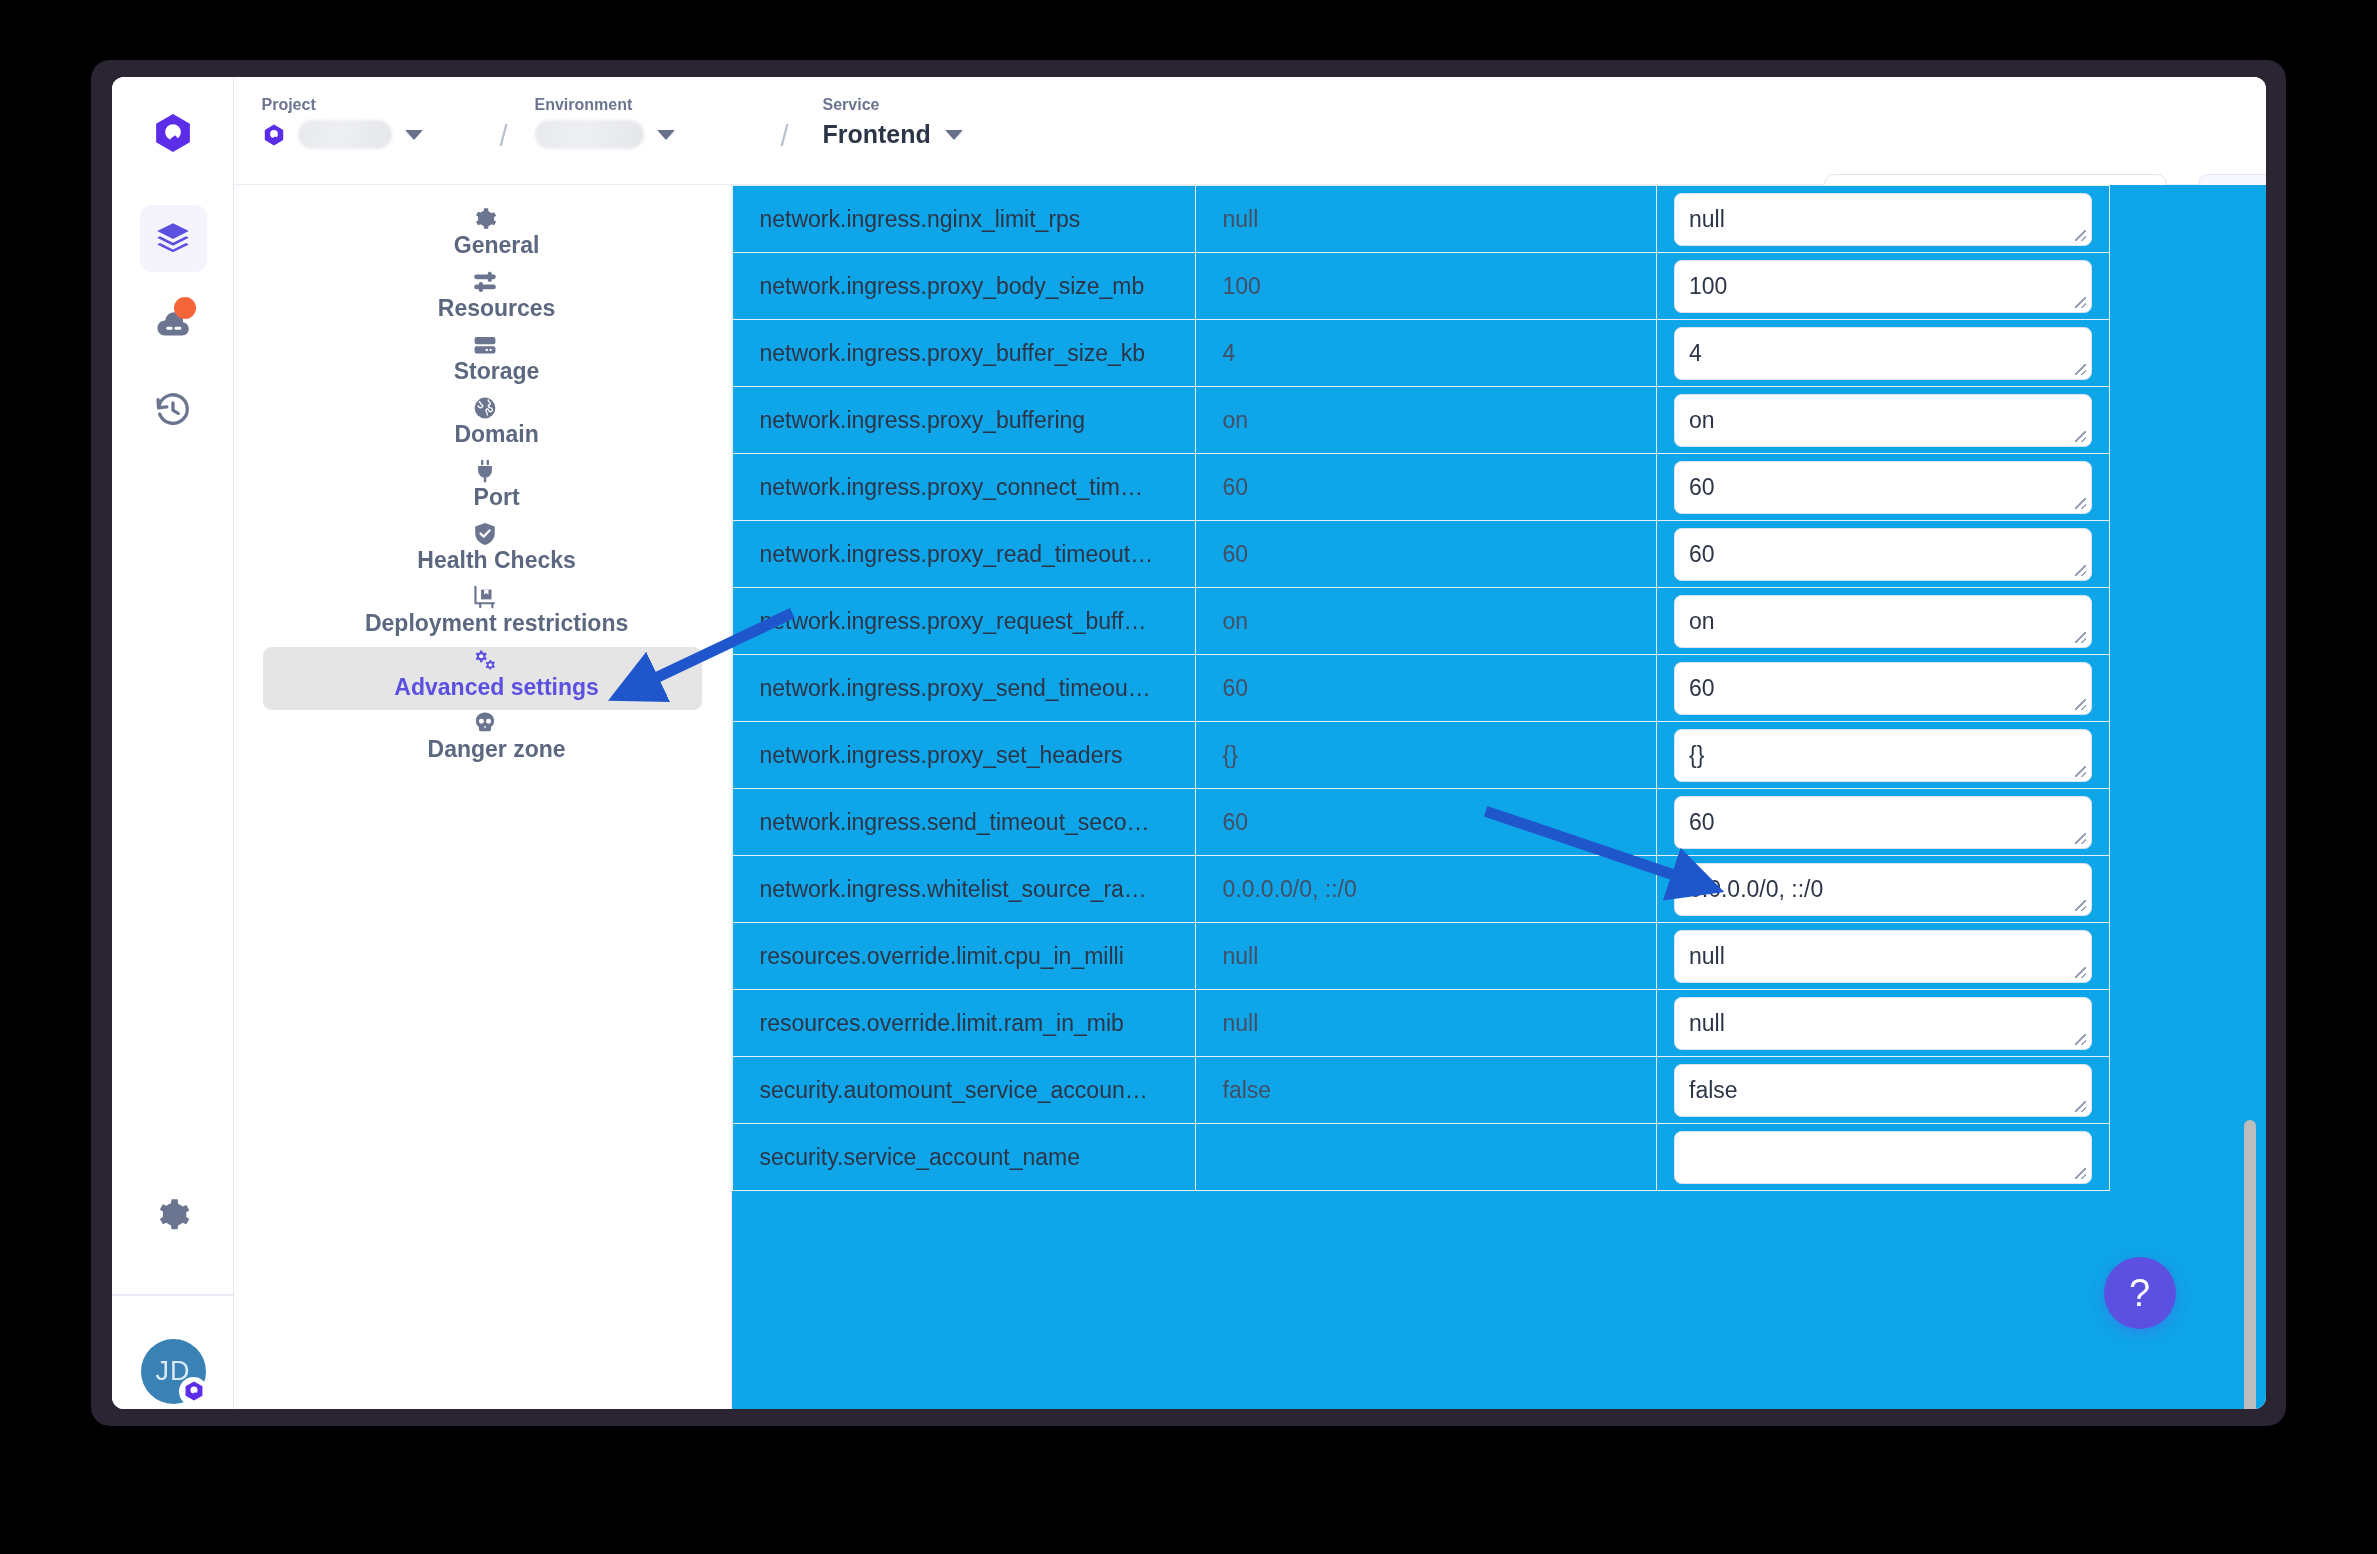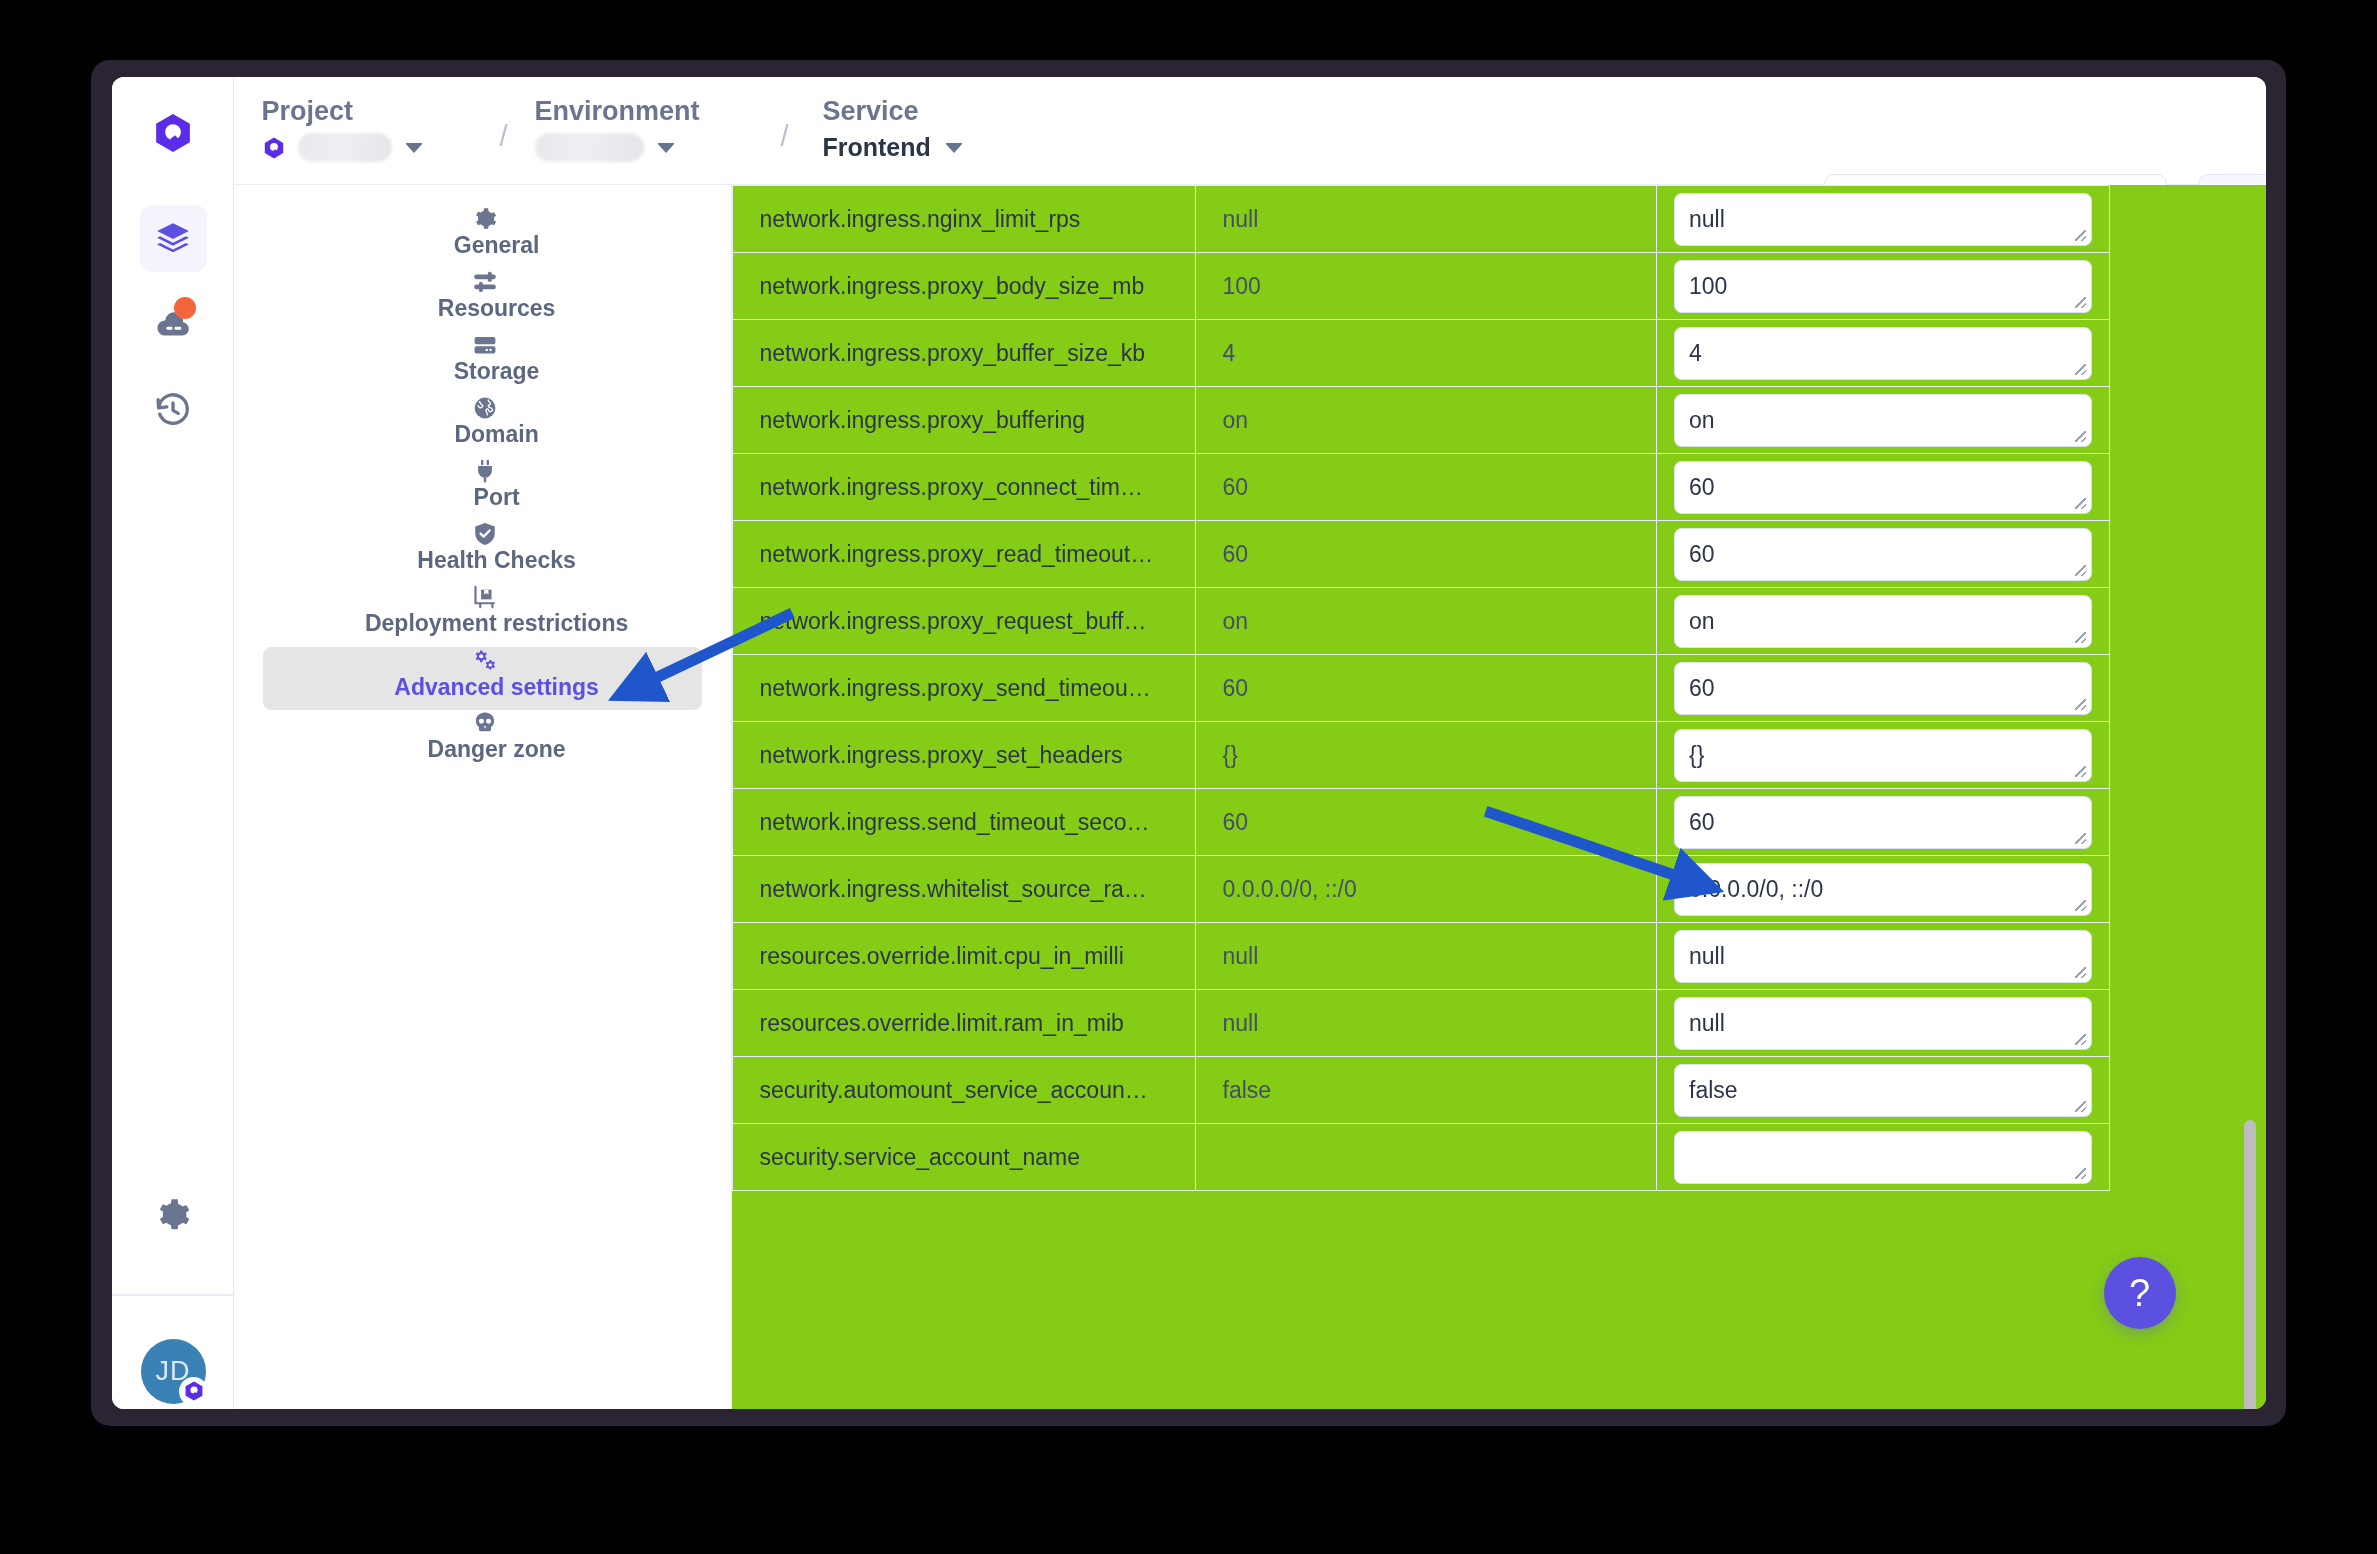--- a/index.html
+++ b/index.html
@@ -74,21 +74,21 @@
 
   
   #header {
     position: absolute; left: 122px; top: 0;
     width: 2032px; height: 108px;
     background: #ffffff;
     border-bottom: 1.7px solid #e9edf5;
   }
   .crumb-group { position: absolute; top: 19px; }
   .crumb-label {
-    font-size: 27px; color: #6b7590; font-weight: 600;
+    font-size: 16px; color: #6b7590; font-weight: 600;
     margin-bottom: 6px; display: block;
   }
   .crumb-row { display: flex; align-items: center; gap: 12px; }
   .crumb-pill {
     width: 94px; height: 29px; border-radius: 14.5px;
     background: linear-gradient(100deg,#e7e9ed 0%,#eeeff2 45%,#e4e6ea 100%);
     filter: blur(1.4px);
   }
   .crumb-value {
     font-size: 25px; color: #2c3547; font-weight: 700;
@@ -161,21 +161,21 @@
     margin-left: 10.2px; white-space: nowrap;
   }
   .nav-item.active { background: #e5e5e5; }
   .nav-item.active .nav-lbl { color: #5b50e0; }
   .nav-item.active .nav-ico { color: #5b50e0; }
 
   
   #main {
     position: absolute; left: 620px; top: 108px;
     width: 1534px; height: 1225px;
-    background: #84cc16;
+    background: #0ea5e9;
     overflow: hidden;
   }
   #table-wrap {
     position: absolute; left: 0; top: 0;
     width: 1503px;
   }
   table.settings-table {
     border-collapse: collapse;
     margin-left: 0px;
     width: 1377px;

